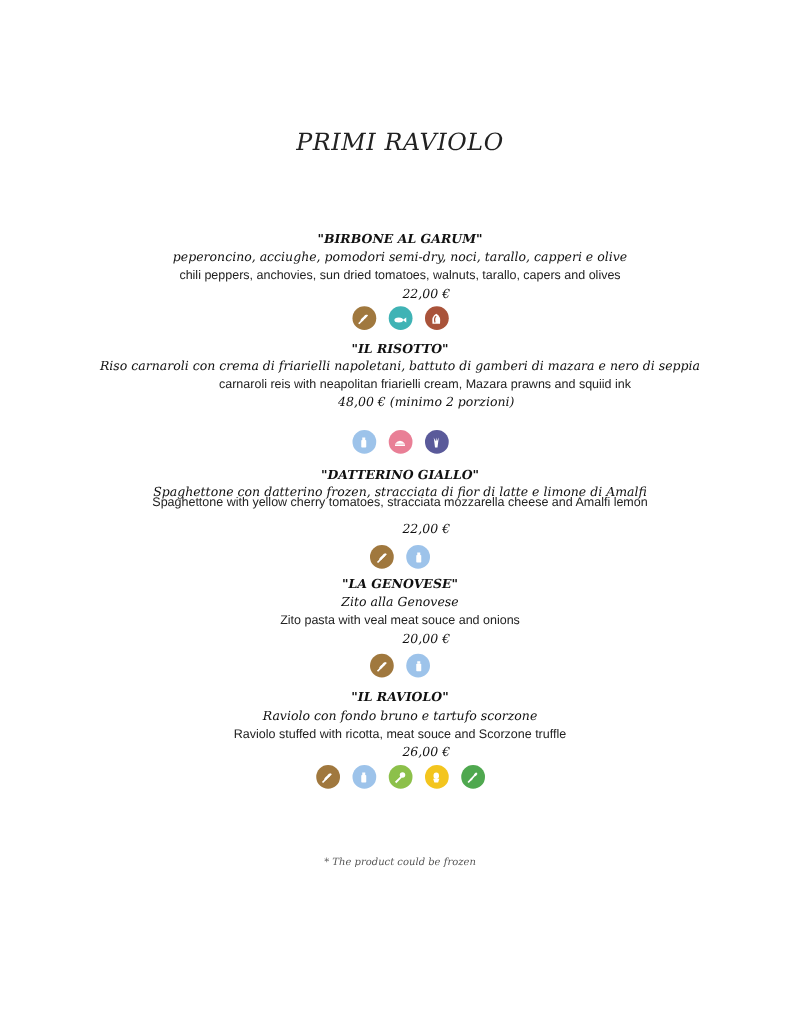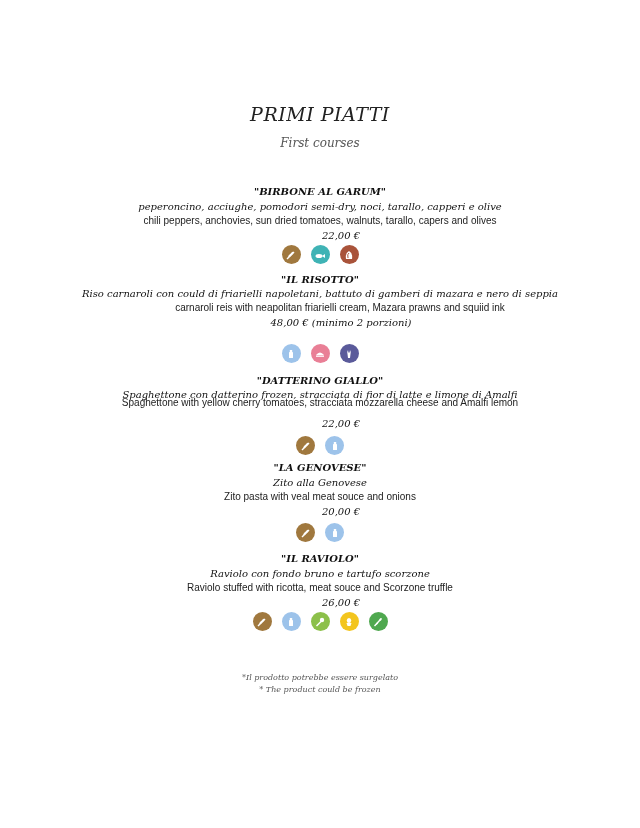--- a/index.html
+++ b/index.html
@@ -15,22 +15,21 @@
     .icons { display: flex; justify-content: center; gap: 10px; }
     .icon { width: 19px; height: 19px; border-radius: 50%; display: flex; align-items: center; justify-content: center; }
     .icon svg { width: 12px; height: 12px; }
     .footnote { font-family: "DejaVu Serif", serif; font-style: italic; font-size: 8px; color: #555; }
   </style>
 </head>
 <body>
 
 <div class="page">
 
-  <div class="center title">PRIMI PIATTI</div>
-  <div class="center subtitle">First courses</div>
+  <div class="center title">PRIMI RAVIOLO</div>
 
   <div>
     <div class="center dish-name" style="top:186px">"BIRBONE AL GARUM"</div>
     <div class="center dish-it" style="top:201px">peperoncino, acciughe, pomodori semi-dry, noci, tarallo, capperi e olive</div>
     <div class="center dish-en" style="top:215px">chili peppers, anchovies, sun dried tomatoes, walnuts, tarallo, capers and olives</div>
     <div class="center price" style="top:230px">22,00 €</div>
     <div class="center icons" style="top:245px">
       <div class="icon" style="background:#a0783e">
           <svg viewBox="0 0 12 12">
             <path d="M2 10 L9 3" stroke="#fff" stroke-width="1.4"></path>
@@ -48,21 +47,21 @@
           <svg viewBox="0 0 12 12">
             <path d="M3 10 Q2 4 6 2 Q10 4 9 10 Z" fill="#fff"></path>
             <path d="M5 9 Q4 5 6 4" stroke="#a9533a" stroke-width="1" fill="none"></path>
           </svg>
         </div>
     </div>
   </div>
 
   <div>
     <div class="center dish-name" style="top:274px">"IL RISOTTO"</div>
-    <div class="center dish-it" style="top:288px">Riso carnaroli con could di friarielli napoletani, battuto di gamberi di mazara e nero di seppia</div>
+    <div class="center dish-it" style="top:288px">Riso carnaroli con crema di friarielli napoletani, battuto di gamberi di mazara e nero di seppia</div>
     <div class="center dish-en" style="top:302px; left:20px">carnaroli reis with neapolitan friarielli cream, Mazara prawns and squiid ink</div>
     <div class="center price" style="top:317px">48,00 € (minimo 2 porzioni)</div>
     <div class="center icons" style="top:344px">
       <div class="icon" style="background:#9dc3ea">
           <svg viewBox="0 0 12 12">
             <rect x="4" y="4" width="4" height="6" rx="0.6" fill="#fff"></rect>
             <rect x="4.8" y="2" width="2.4" height="2" fill="#fff"></rect>
           </svg>
         </div>
       <div class="icon" style="background:#e97f96">
@@ -157,16 +156,15 @@
       <div class="icon" style="background:#4fa84f">
           <svg viewBox="0 0 12 12">
             <path d="M2.5 10 L8 4" stroke="#fff" stroke-width="1.4"></path>
             <ellipse cx="8.5" cy="3.5" rx="1.6" ry="1" fill="#fff" transform="rotate(-45 8.5 3.5)"></ellipse>
             <ellipse cx="5" cy="7.5" rx="1.4" ry="0.8" fill="#fff" transform="rotate(-45 5 7.5)"></ellipse>
           </svg>
         </div>
     </div>
   </div>
 
-  <div class="center footnote" style="top:673px">*Il prodotto potrebbe essere surgelato</div>
   <div class="center footnote" style="top:685px">* The product could be frozen</div>
 
 </div>
 
 </body></html>

